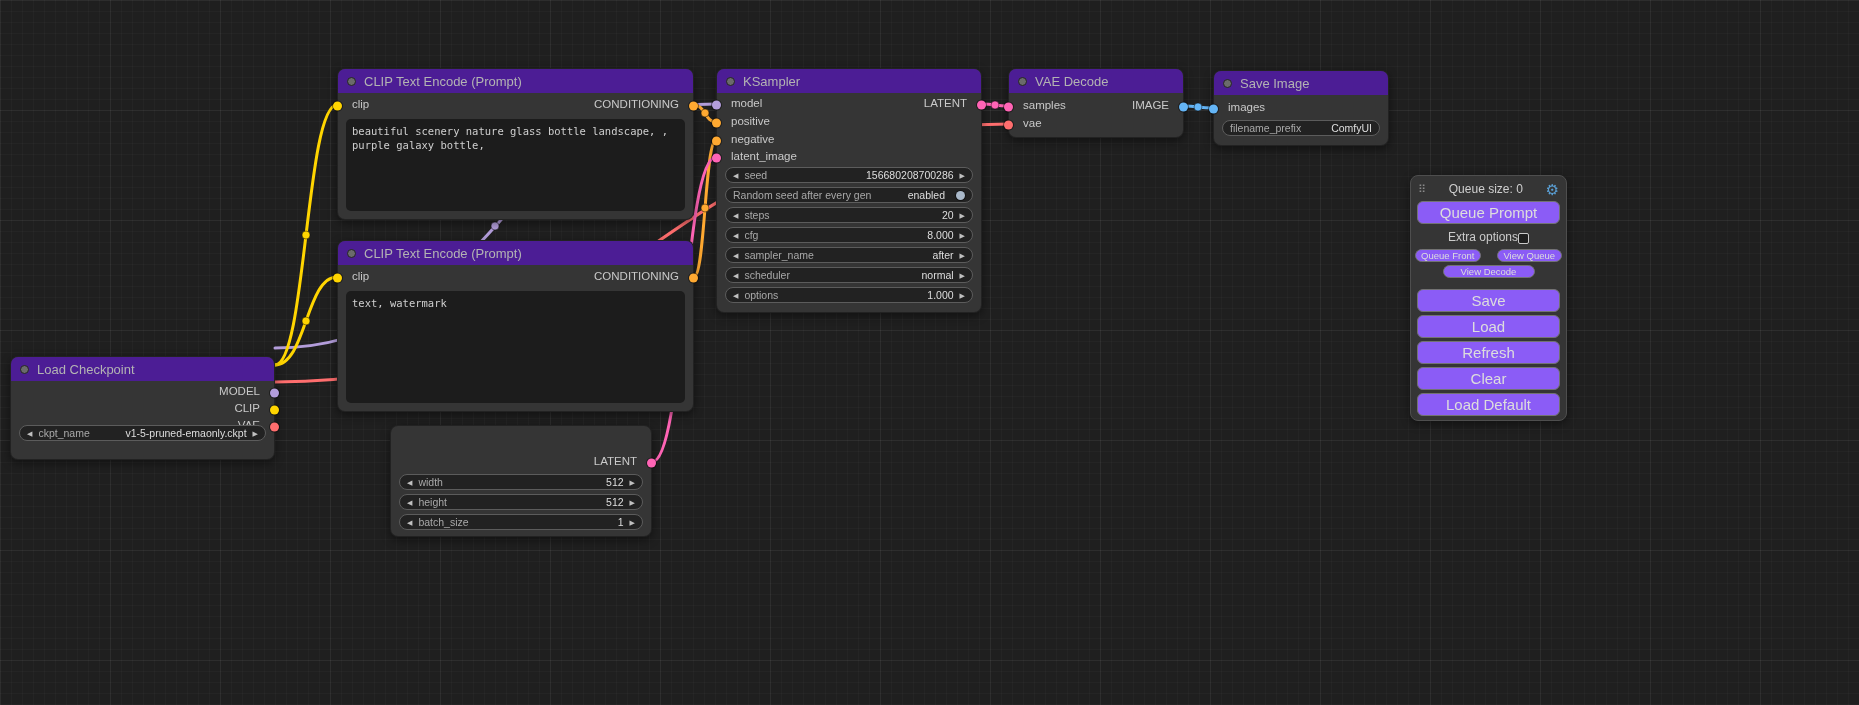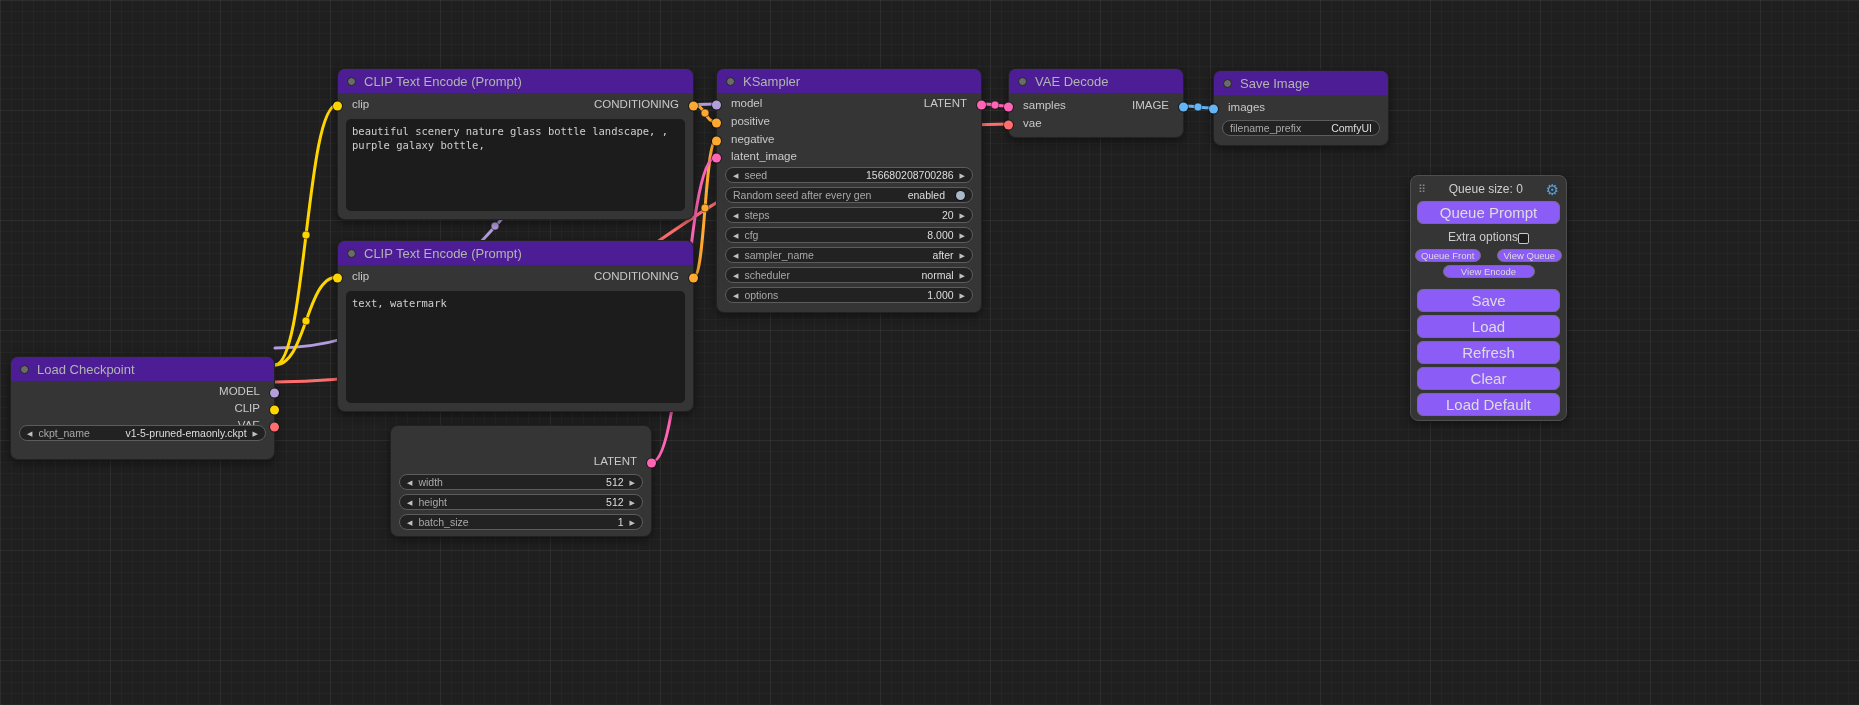--- a/index.html
+++ b/index.html
@@ -278,21 +278,21 @@
     <button class="btn btn-queue">Queue Prompt</button>
     <div class="extra">
       <span>Extra options</span>
       <span class="checkbox"></span>
     </div>
     <div class="small-row">
       <button class="btn btn-small">Queue Front</button>
       <button class="btn btn-small">View Queue</button>
     </div>
     <div class="vh-row">
-      <button class="btn btn-vh">View Encode</button>
+      <button class="btn btn-vh">View Decode</button>
     </div>
     <button class="btn btn-large group-gap">Save</button>
     <button class="btn btn-large">Load</button>
     <button class="btn btn-large">Refresh</button>
     <button class="btn btn-large">Clear</button>
     <button class="btn btn-large">Load Default</button>
   </div>
 
 </div>
 

